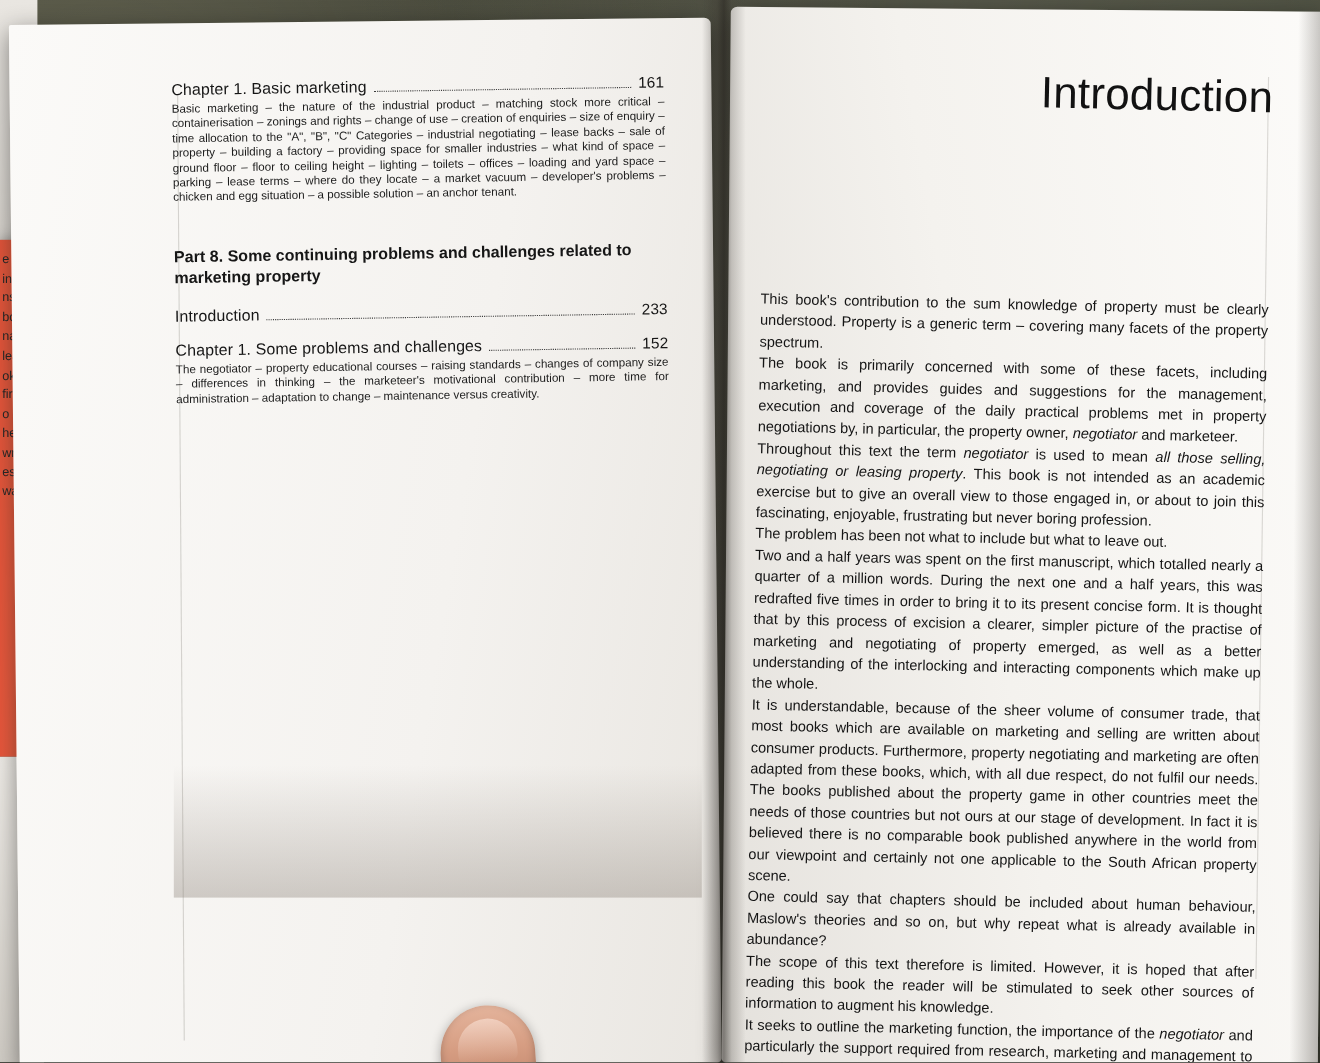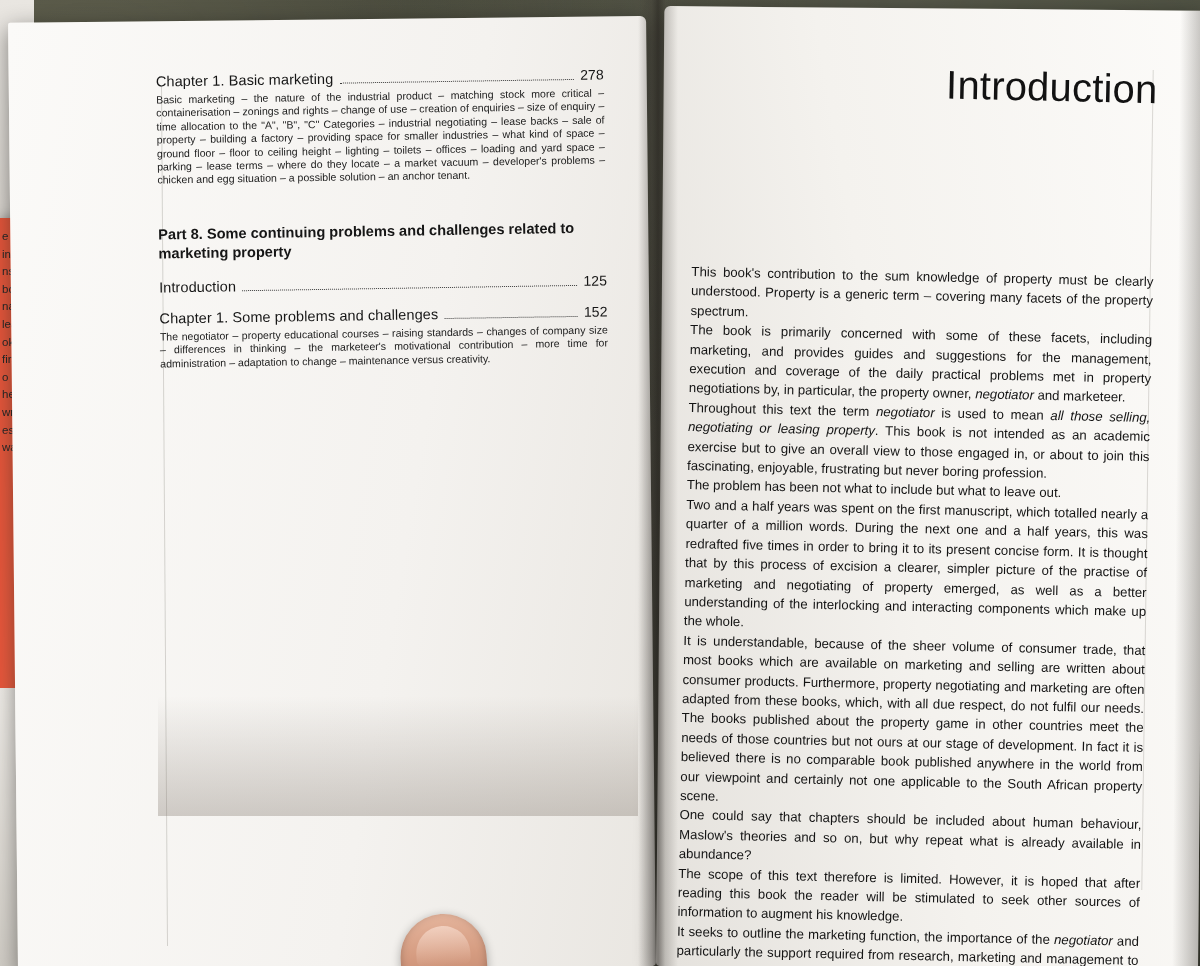--- a/index.html
+++ b/index.html
@@ -273,31 +273,31 @@
     </div>
     <div class="gutter"></div>
 
     <div class="rule-line"></div>
     <div class="rule-line-2"></div>
 
     <div class="left-content">
       <div class="toc-entry-head">
         <span class="toc-title">Chapter 1. Basic marketing</span>
         <span class="dots"></span>
-        <span class="page-num">278</span>
+        <span class="page-num">161</span>
       </div>
       <div class="toc-desc">Basic marketing – the nature of the industrial product – matching stock more critical – containerisation – zonings and rights – change of use – creation of enquiries – size of enquiry – time allocation to the "A", "B", "C" Categories – industrial negotiating – lease backs – sale of property – building a factory – providing space for smaller industries – what kind of space – ground floor – floor to ceiling height – lighting – toilets – offices – loading and yard space – parking – lease terms – where do they locate – a market vacuum – developer's problems – chicken and egg situation – a possible solution – an anchor tenant.</div>
 
       <div class="part-head">Part 8. Some continuing problems and challenges related to marketing property</div>
 
       <div class="toc-block">
         <div class="toc-entry-head">
           <span class="toc-title">Introduction</span>
           <span class="dots"></span>
-          <span class="page-num">125</span>
+          <span class="page-num">233</span>
         </div>
       </div>
 
       <div class="toc-block">
         <div class="toc-entry-head">
           <span class="toc-title">Chapter 1. Some problems and challenges</span>
           <span class="dots"></span>
           <span class="page-num">152</span>
         </div>
         <div class="toc-desc">The negotiator – property educational courses – raising standards – changes of company size – differences in thinking – the marketeer's motivational contribution – more time for administration – adaptation to change – maintenance versus creativity.</div>

